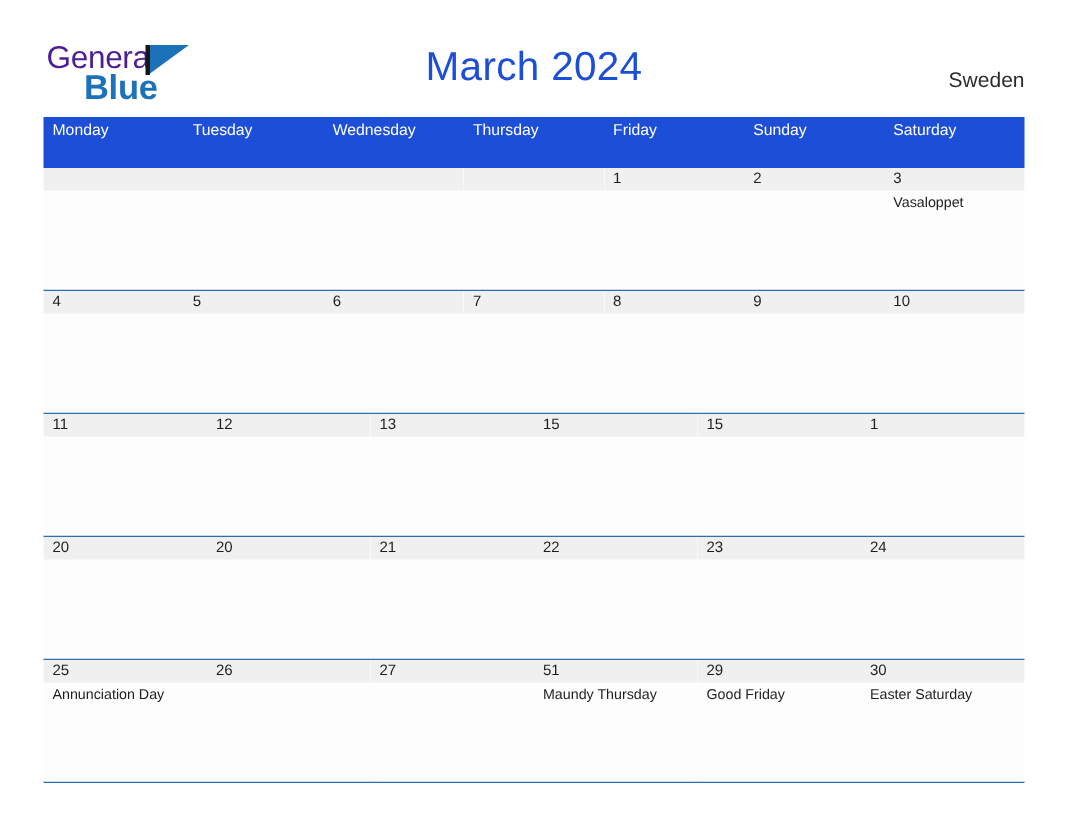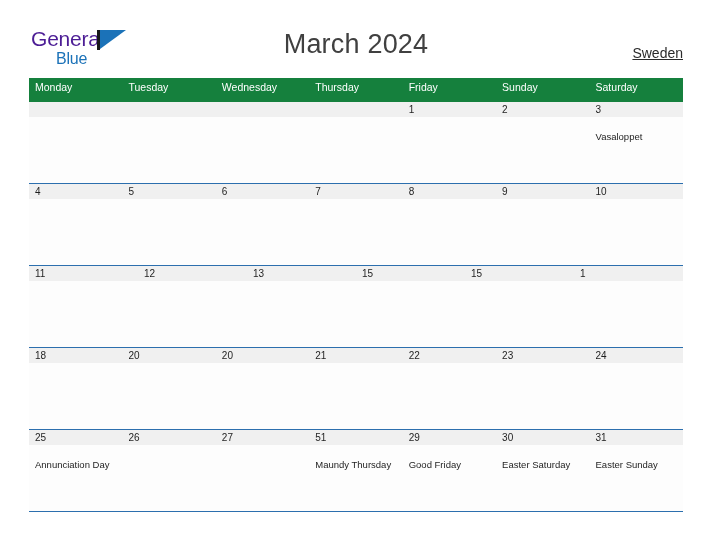--- a/index.html
+++ b/index.html
@@ -42,25 +42,26 @@
     font-size: 21px;
     color: #4c1d95;
     letter-spacing: -0.2px;
     line-height: 21px;
     font-family: "Liberation Sans", sans-serif;
   }
   .logo-blue {
     position: absolute;
     left: 25px;
     top: 20px;
-    font-size: 16px;
+    font-size: 23px;
     color: #1b72b8;
     letter-spacing: -0.2px;
     line-height: 21px;
     font-family: "Liberation Sans", sans-serif;
+    font-weight: bold;
   }
   .logo-flag {
     position: absolute;
     left: 66px;
     top: 2px;
     width: 30px;
     height: 20px;
   }
   .logo-pole {
     position: absolute;
@@ -80,46 +81,45 @@
     border-right: 26px solid transparent;
   }
 
   .cal-title {
     position: absolute;
     left: 0;
     right: 0;
     top: 29px;
     text-align: center;
     font-size: 27px;
-    color: #404040;
+    color: #1d4ed8;
     font-weight: normal;
     letter-spacing: 0.2px;
   }
 
   .country {
     position: absolute;
     right: 29px;
     top: 45px;
     font-size: 14px;
     color: #2b2b2b;
-    text-decoration: underline;
   }
 
   
   .calendar {
     position: absolute;
     left: 29px;
     top: 78px;
     width: 654px;
   }
 
   .weekday-row {
     display: flex;
-    background: #15803d;
-    height: 24px;
+    background: #1d4ed8;
+    height: 34px;
   }
   .weekday {
     flex: 1 1 0;
     color: #ffffff;
     font-size: 10.5px;
     line-height: 18px;
     padding-left: 6px;
     box-sizing: border-box;
     white-space: nowrap;
   }
@@ -152,21 +152,20 @@
   }
 
   .event-list {
     padding: 3px 5px 0 6px;
   }
   .event {
     font-size: 9.5px;
     line-height: 12px;
     color: #1e1e1e;
     white-space: nowrap;
-    margin-top: 11px;
   }
 
   .grid-bottom {
     border-top: 1.5px solid #2c6fae;
   }
 </style>
 </head>
 <body>
 
 <div class="page">
@@ -284,24 +283,20 @@
             <div class="day-number-band">15</div>
             <div class="event-list"></div>
           </div>
           <div class="day-cell">
             <div class="day-number-band">1</div>
             <div class="event-list"></div>
           </div>
         </div>
         <div class="week-row">
           <div class="day-cell">
-            <div class="day-number-band">18</div>
-            <div class="event-list"></div>
-          </div>
-          <div class="day-cell">
             <div class="day-number-band">20</div>
             <div class="event-list"></div>
           </div>
           <div class="day-cell">
             <div class="day-number-band">20</div>
             <div class="event-list"></div>
           </div>
           <div class="day-cell">
             <div class="day-number-band">21</div>
             <div class="event-list"></div>
@@ -345,26 +340,20 @@
             <div class="event-list">
               <div class="event">Good Friday</div>
             </div>
           </div>
           <div class="day-cell">
             <div class="day-number-band">30</div>
             <div class="event-list">
               <div class="event">Easter Saturday</div>
             </div>
           </div>
-          <div class="day-cell">
-            <div class="day-number-band">31</div>
-            <div class="event-list">
-              <div class="event">Easter Sunday</div>
-            </div>
-          </div>
         </div>
       </div>
 
     <div class="grid-bottom"></div>
 
   </div>
 
 </div>
 
 </body></html>

